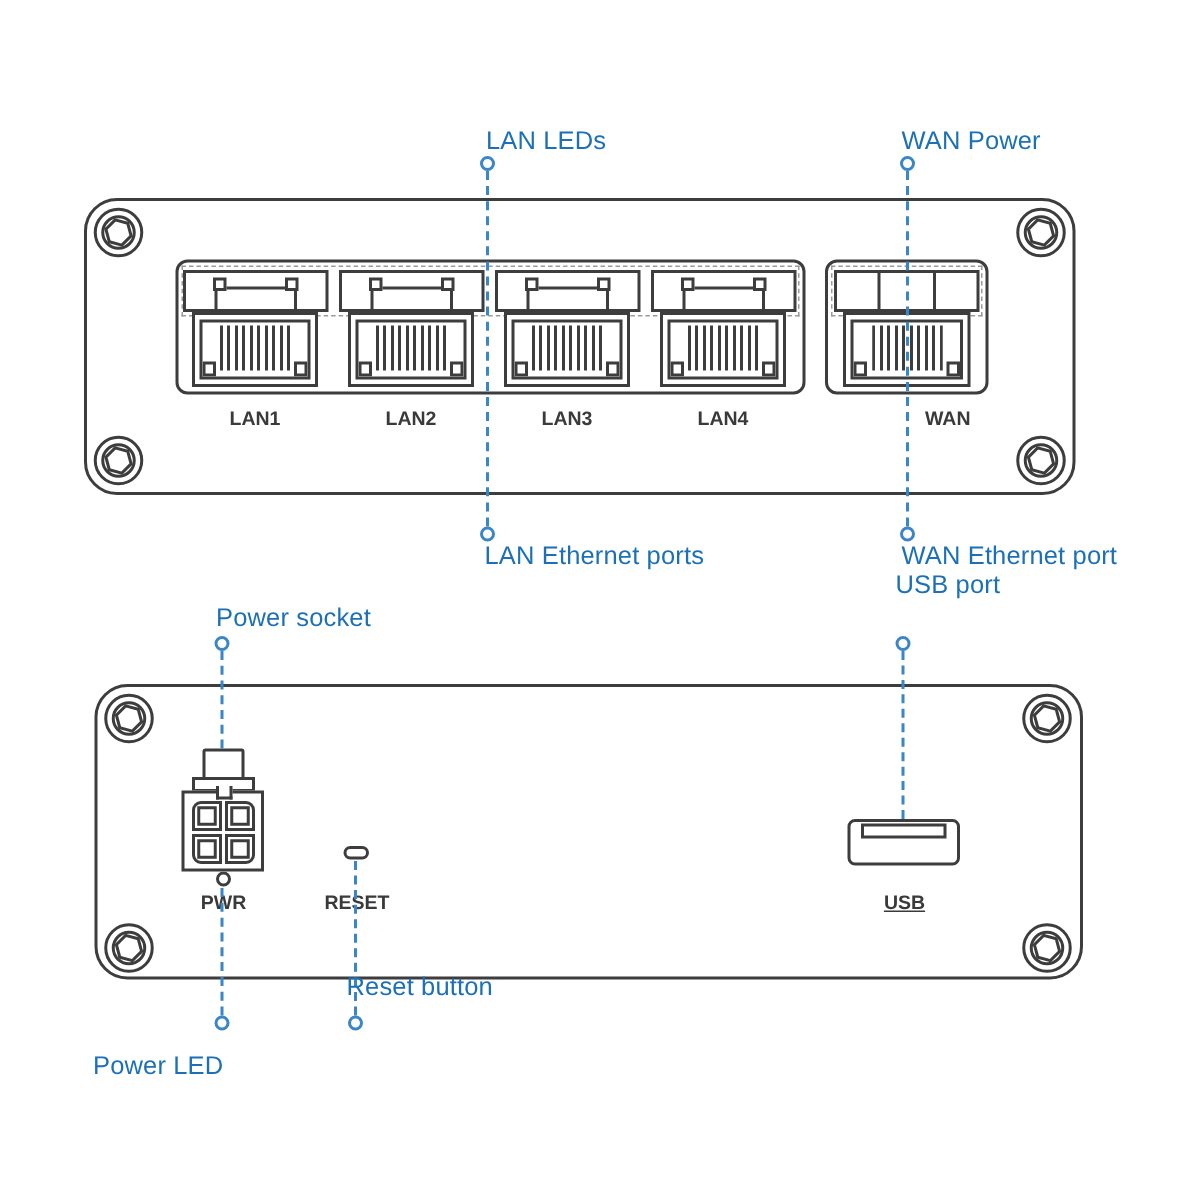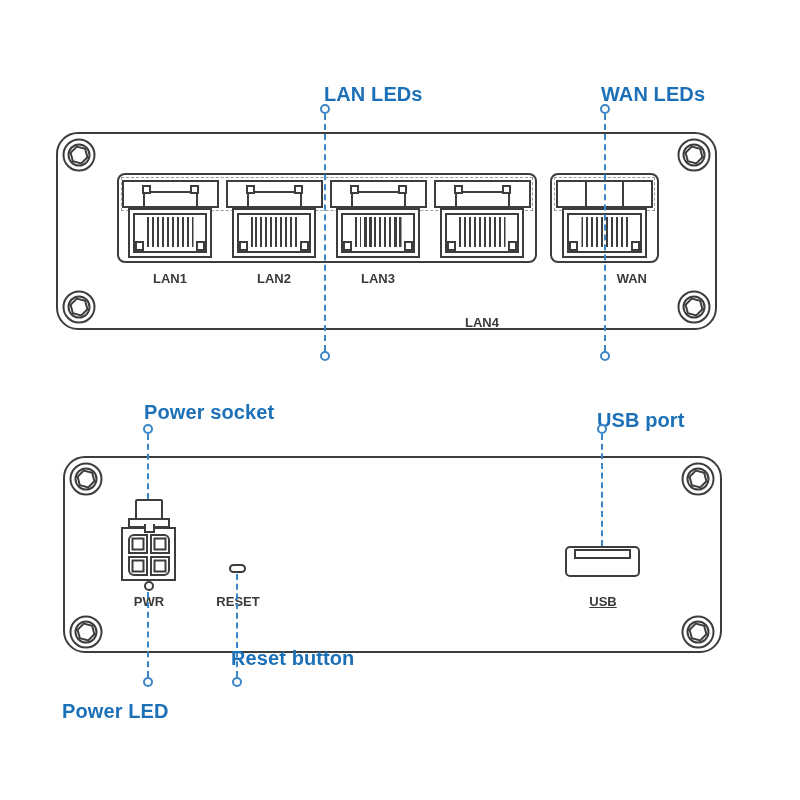--- a/index.html
+++ b/index.html
@@ -48,21 +48,21 @@
   .cell.bl{border-bottom-left-radius:6px;}
   .cell.br{border-bottom-right-radius:6px;}
   .cell::after{content:'';position:absolute;left:50%;top:50%;transform:translate(-50%,-50%);
                width:9px;height:9px;border:2px solid var(--ink);}
   .led-dot{position:absolute;width:10px;height:10px;border:2px solid var(--ink);border-radius:50%;background:#fff;z-index:3;}
   .reset-pill{position:absolute;width:17px;height:9px;border:2px solid var(--ink);border-radius:5px;background:#fff;z-index:3;}
   .usb{position:absolute;border:2px solid var(--ink);border-radius:5px;background:#fff;z-index:3;}
   .usb .tongue{position:absolute;left:7px;right:7px;top:1px;height:10px;border:2px solid var(--ink);}
 
   
-  .anno{position:absolute;color:var(--blue-text);font-size:20px;font-weight:700;
+  .anno{position:absolute;color:var(--blue-text);font-size:17px;font-weight:400;
         line-height:20px;white-space:nowrap;z-index:31;letter-spacing:0.1px;}
   .dot{position:absolute;width:10px;height:10px;border:2px solid var(--blue-line);
        border-radius:50%;background:#fff;z-index:31;}
   .vdash{position:absolute;width:0;border-left:2px dashed var(--blue-line);z-index:30;}
 </style>
 </head>
 <body>
 
 <div class="stage">
 
@@ -158,21 +158,21 @@
       <div class="inner">
         <div class="pins"></div>
         <div class="step l"></div>
         <div class="step r"></div>
       </div>
     </div>
 
   <div class="port-label" style="left:128px;top:271px;width:84px;">LAN1</div>
   <div class="port-label" style="left:232px;top:271px;width:84px;">LAN2</div>
   <div class="port-label" style="left:336px;top:271px;width:84px;">LAN3</div>
-  <div class="port-label" style="left:440px;top:271px;width:84px;margin-top:44px;">LAN4</div>
+  <div class="port-label" style="left:440px;top:271px;width:84px;">LAN4</div>
   <div class="port-label" style="left:562px;top:271px;width:85px;text-align:right;">WAN</div>
 
   <div class="panel" style="left:63px;top:456px;width:659px;height:197px;"></div>
   <span class="screw" style="left:69px;top:462px;">
       <svg viewBox="0 0 34 34" fill="none" stroke="#3d3d3d" stroke-width="2">
         <circle cx="17" cy="17" r="15.5"></circle>
         <circle cx="17" cy="17" r="10.5"></circle>
         <polygon points="25.40,19.25 19.25,25.40 10.85,23.15 8.60,14.75 14.75,8.60 23.15,10.85"></polygon>
       </svg>
     </span>
@@ -212,30 +212,32 @@
   <div class="reset-pill" style="left:229px;top:564px;"></div>
   <div class="usb" style="left:565px;top:546px;width:75px;height:31px;">
       <div class="tongue"></div>
     </div>
 
   <div class="port-label" style="left:107px;top:594px;width:84px;">PWR</div>
   <div class="port-label" style="left:196px;top:594px;width:84px;">RESET</div>
   <div class="port-label" style="left:561px;top:594px;width:84px;text-decoration:underline;">USB</div>
 
   <div class="anno" style="left:324px;top:84px;">LAN LEDs</div>
-  <div class="anno" style="left:601px;top:84px;">WAN LEDs</div>
+  <div class="anno" style="left:601px;top:84px;">WAN Power</div>
   <span class="dot" style="left:320px;top:104px;"></span>
   <span class="dot" style="left:600px;top:104px;"></span>
   <div class="vdash" style="left:324px;top:114px;height:237px;"></div>
   <div class="vdash" style="left:604px;top:114px;height:237px;"></div>
   <span class="dot" style="left:320px;top:351px;"></span>
   <span class="dot" style="left:600px;top:351px;"></span>
+  <div class="anno" style="left:323px;top:361px;">LAN Ethernet ports</div>
+  <div class="anno" style="left:601px;top:361px;">WAN Ethernet port</div>
 
   <div class="anno" style="left:144px;top:402px;">Power socket</div>
-  <div class="anno" style="left:597px;top:410px;">USB port</div>
+  <div class="anno" style="left:597px;top:380px;">USB port</div>
   <span class="dot" style="left:143px;top:424px;"></span>
   <span class="dot" style="left:597px;top:424px;"></span>
   <div class="vdash" style="left:147px;top:434px;height:65px;"></div>
   <div class="vdash" style="left:601px;top:434px;height:112px;"></div>
 
   <div class="vdash" style="left:147px;top:592px;height:85px;"></div>
   <div class="vdash" style="left:236px;top:574px;height:103px;"></div>
   <span class="dot" style="left:143px;top:677px;"></span>
   <span class="dot" style="left:232px;top:677px;"></span>
   <div class="anno" style="left:62px;top:686px;margin-top:15px;">Power LED</div>

